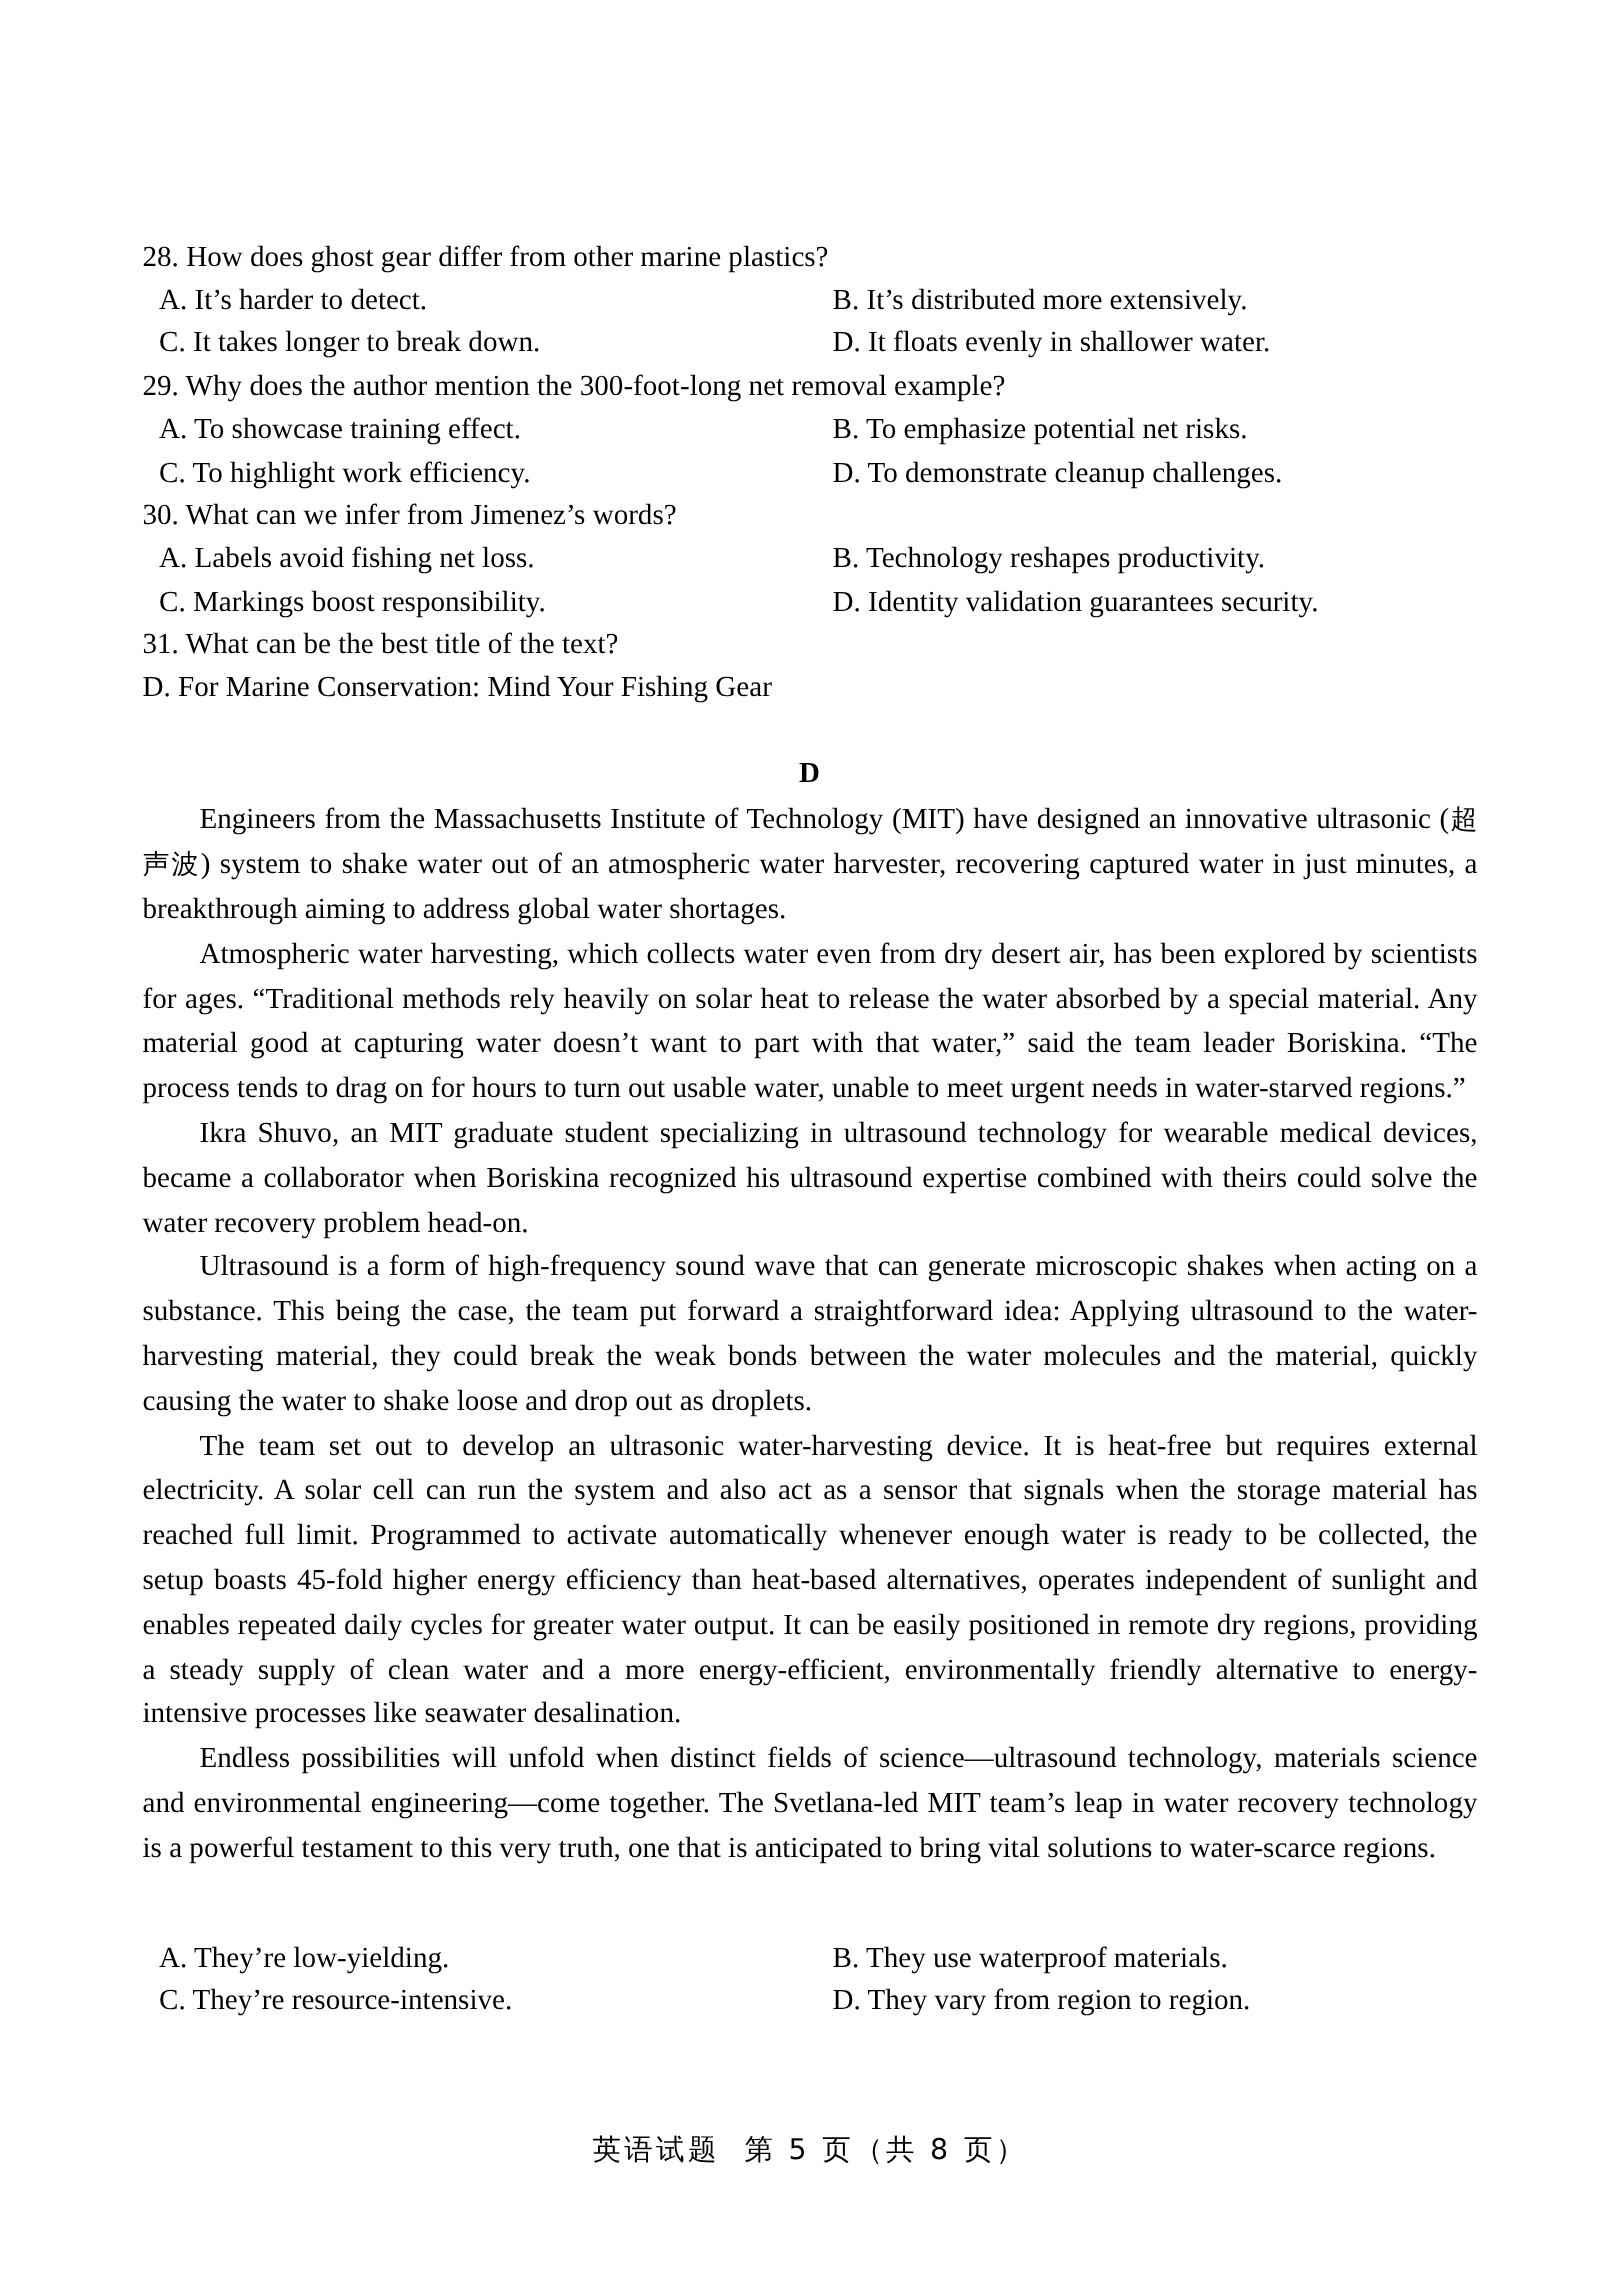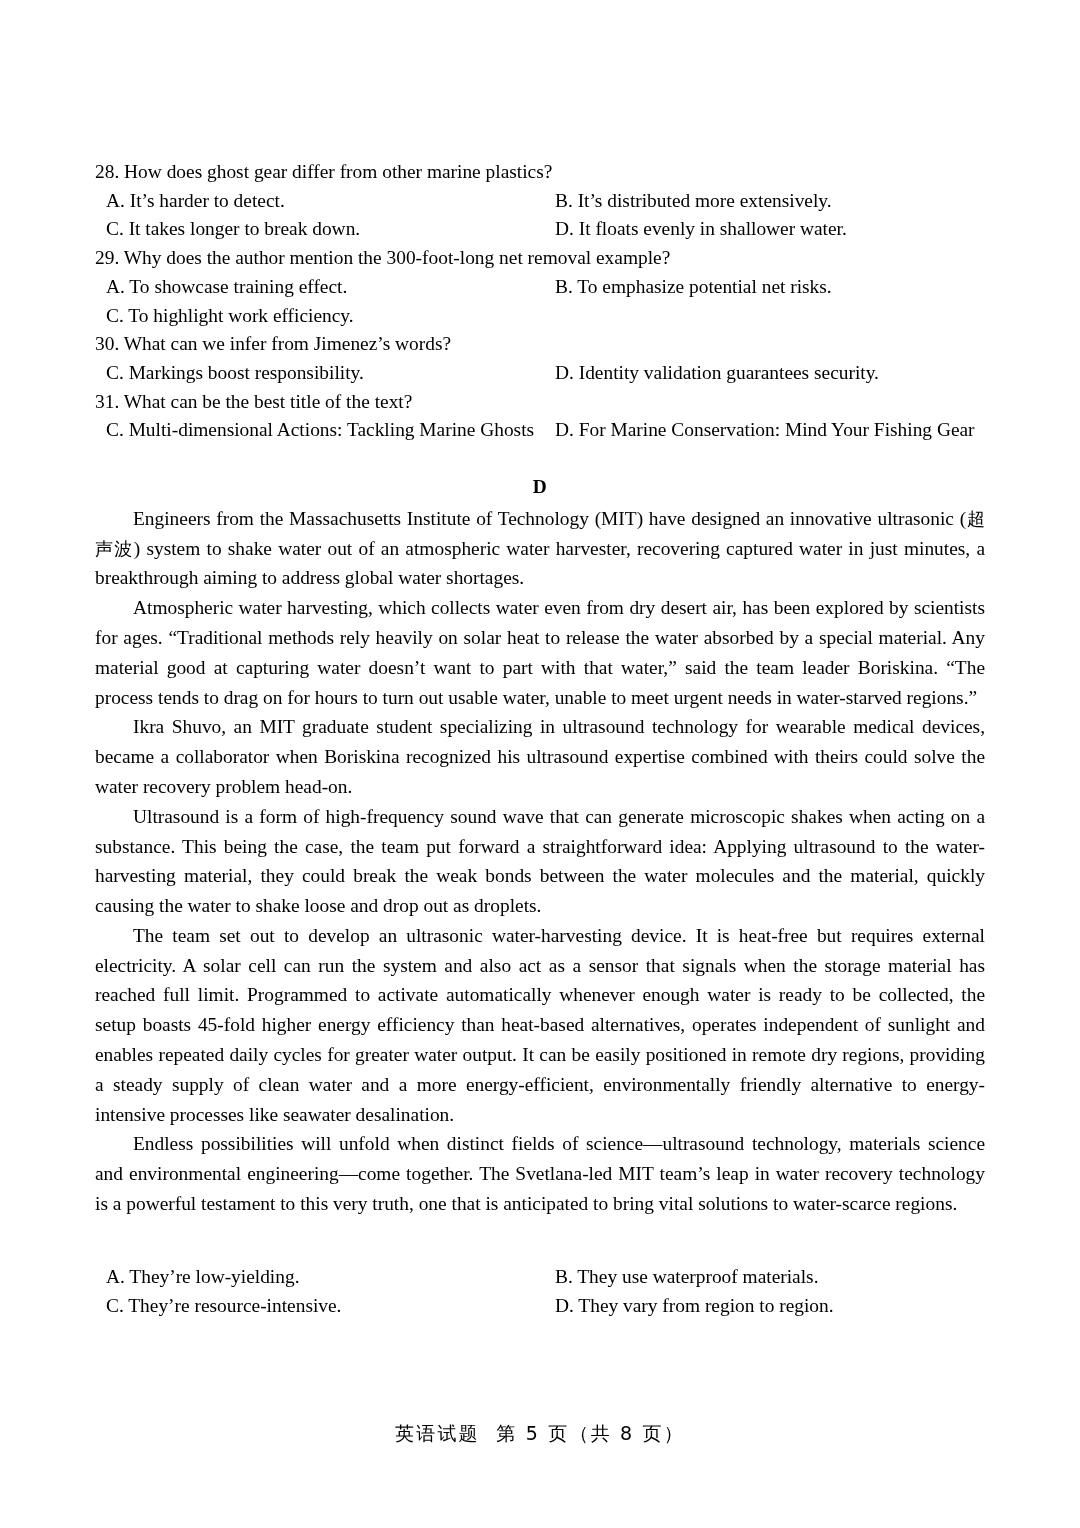--- a/index.html
+++ b/index.html
@@ -124,35 +124,39 @@
       </div>
 
       <div class="question-block">
         <div class="q-stem">29. Why does the author mention the 300-foot-long net removal example?</div>
         <div class="q-options-row">
           <div class="opt-left">A. To showcase training effect.</div>
           <div class="opt-right">B. To emphasize potential net risks.</div>
         </div>
         <div class="q-options-row">
           <div class="opt-left">C. To highlight work efficiency.</div>
+          <div class="opt-right">D. To demonstrate cleanup challenges.</div>
         </div>
       </div>
 
       <div class="question-block">
         <div class="q-stem">30. What can we infer from Jimenez’s words?</div>
+        <div class="q-options-row">
+          <div class="opt-left">A. Labels avoid fishing net loss.</div>
+          <div class="opt-right">B. Technology reshapes productivity.</div>
+        </div>
         <div class="q-options-row">
           <div class="opt-left">C. Markings boost responsibility.</div>
           <div class="opt-right">D. Identity validation guarantees security.</div>
         </div>
       </div>
 
       <div class="question-block">
         <div class="q-stem">31. What can be the best title of the text?</div>
         <div class="q-options-row">
-          <div class="opt-left">C. Multi-dimensional Actions: Tackling Marine Ghosts</div>
           <div class="opt-right">D. For Marine Conservation: Mind Your Fishing Gear</div>
         </div>
       </div>
 
     </div>
 
     <div class="passage-title">D</div>
 
     <div class="passage">
       <p>Engineers from the Massachusetts Institute of Technology (MIT) have designed an innovative ultrasonic (<span class="cjk">超声波</span>) system to shake water out of an atmospheric water harvester, recovering captured water in just minutes, a breakthrough aiming to address global water shortages.</p>

